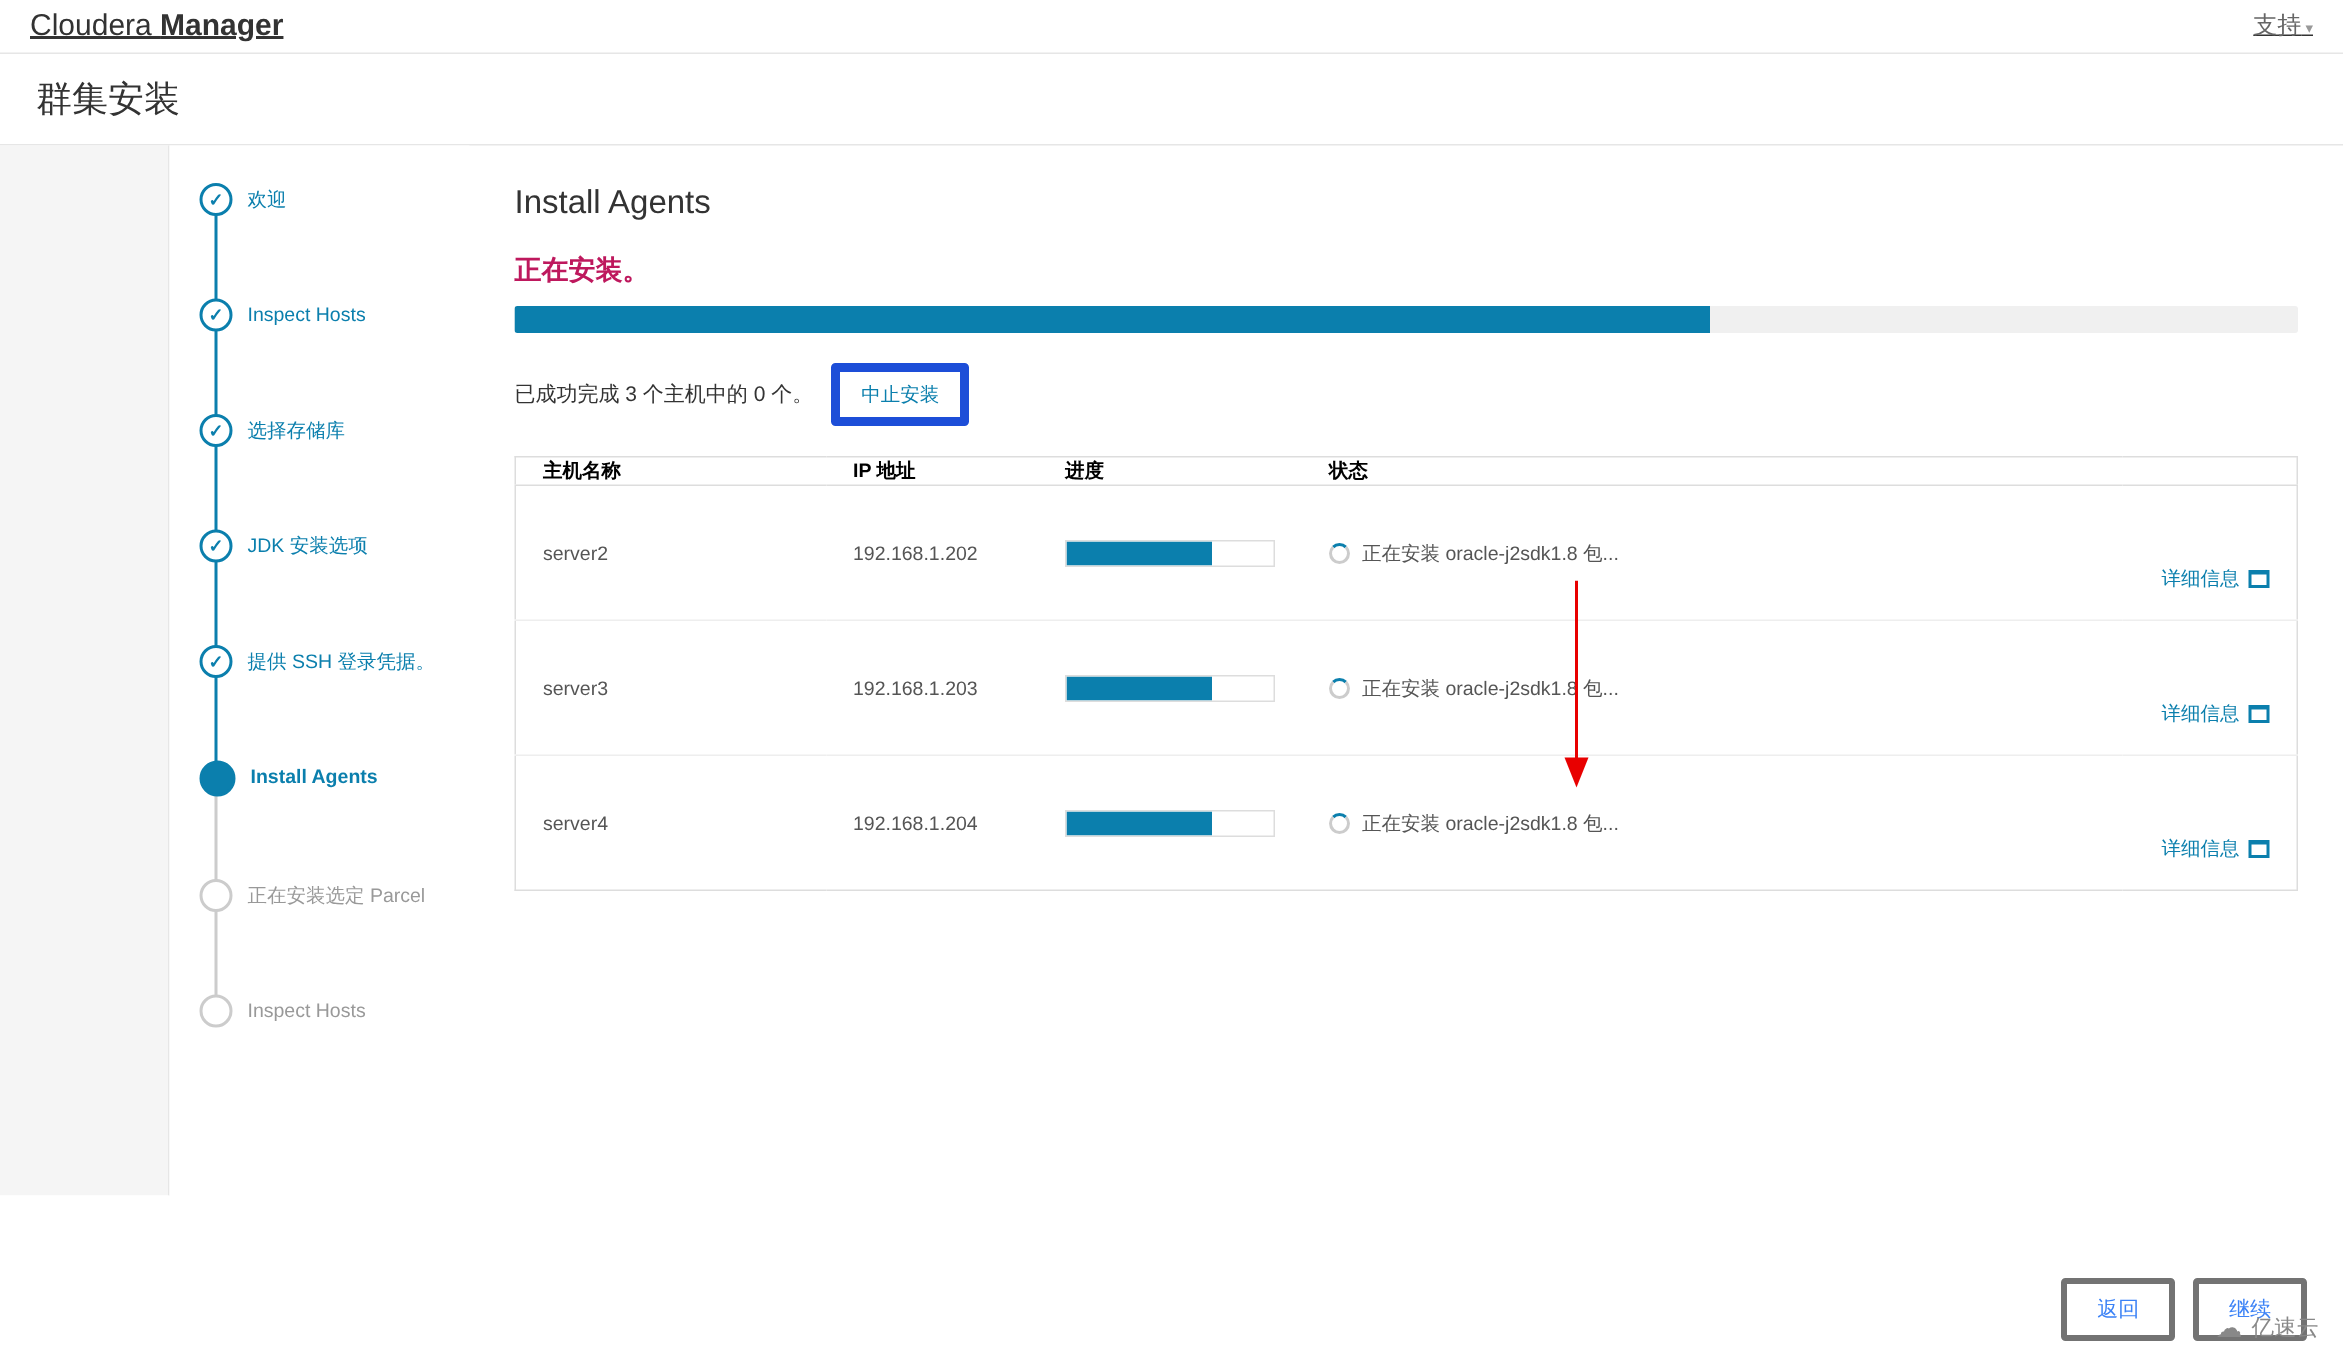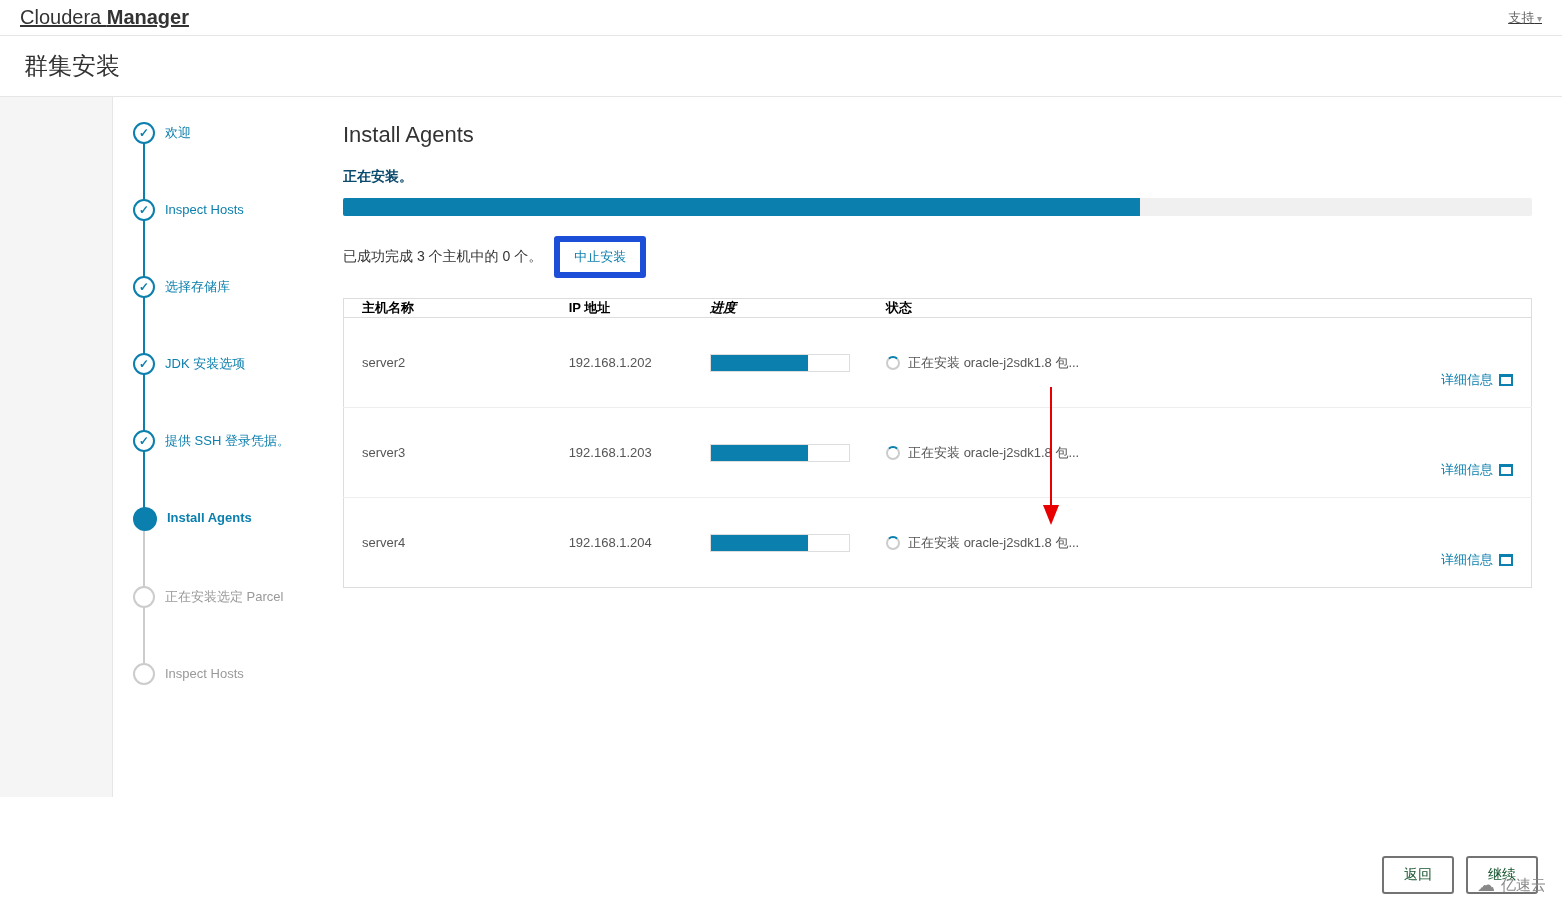--- a/index.html
+++ b/index.html
@@ -24,21 +24,21 @@
     .logo {
       font-size: 20px;
       color: #333;
       font-weight: 300;
     }
     .logo strong {
       font-weight: 700;
     }
     .support-link {
       color: #666;
-      font-size: 13px;
+      font-size: 16px;
       cursor: pointer;
     }
     .support-link::after {
       content: " ▾";
       font-size: 10px;
       color: #999;
     }
     .subheader {
       padding: 14px 24px;
       font-size: 24px;
@@ -128,23 +128,23 @@
       flex: 1;
       padding: 25px 30px;
     }
     .main-title {
       font-size: 22px;
       font-weight: 400;
       color: #333;
       margin-bottom: 20px;
     }
     .install-status {
-      font-size: 14px;
+      font-size: 18px;
       font-weight: bold;
-      color: #0c4a6e;
+      color: #be185d;
       margin-bottom: 12px;
     }
     .overall-progress {
       width: 100%;
       height: 18px;
       background: #f0f0f0;
       border-radius: 2px;
       overflow: hidden;
       margin-bottom: 20px;
     }
@@ -254,23 +254,23 @@
       position: fixed;
       bottom: 0;
       left: 0;
       right: 0;
       padding: 14px 24px;
       text-align: right;
       background: #fff;
     }
     .footer-button {
       padding: 8px 20px;
-      border: 2px solid #737373;
-      background: #fff;
-      color: #14532d;
+      border: 4px solid #737373;
+      background: #fff;
+      color: #3b82f6;
       font-size: 14px;
       border-radius: 3px;
       margin-left: 8px;
       cursor: not-allowed;
     }
     .arrow-annotation {
       position: absolute;
       left: 723px;
       top: 290px;
       pointer-events: none;
@@ -283,21 +283,21 @@
       align-items: center;
       gap: 6px;
       color: #888;
       font-size: 15px;
     }
     .watermark-icon {
       font-size: 18px;
     }
     .col-host { width: 18%; }
     .col-ip { width: 12%; }
-    .col-progress { width: 12%; font-style: italic; }
+    .col-progress { width: 12%; }
     .col-status { width: 48%; }
     .col-detail { width: 10%; text-align: right; }
   </style>
 </head>
 <body>
 
 <div class="header">
   <div class="logo">
     <span>Cloudera </span><strong>Manager</strong>
   </div>

